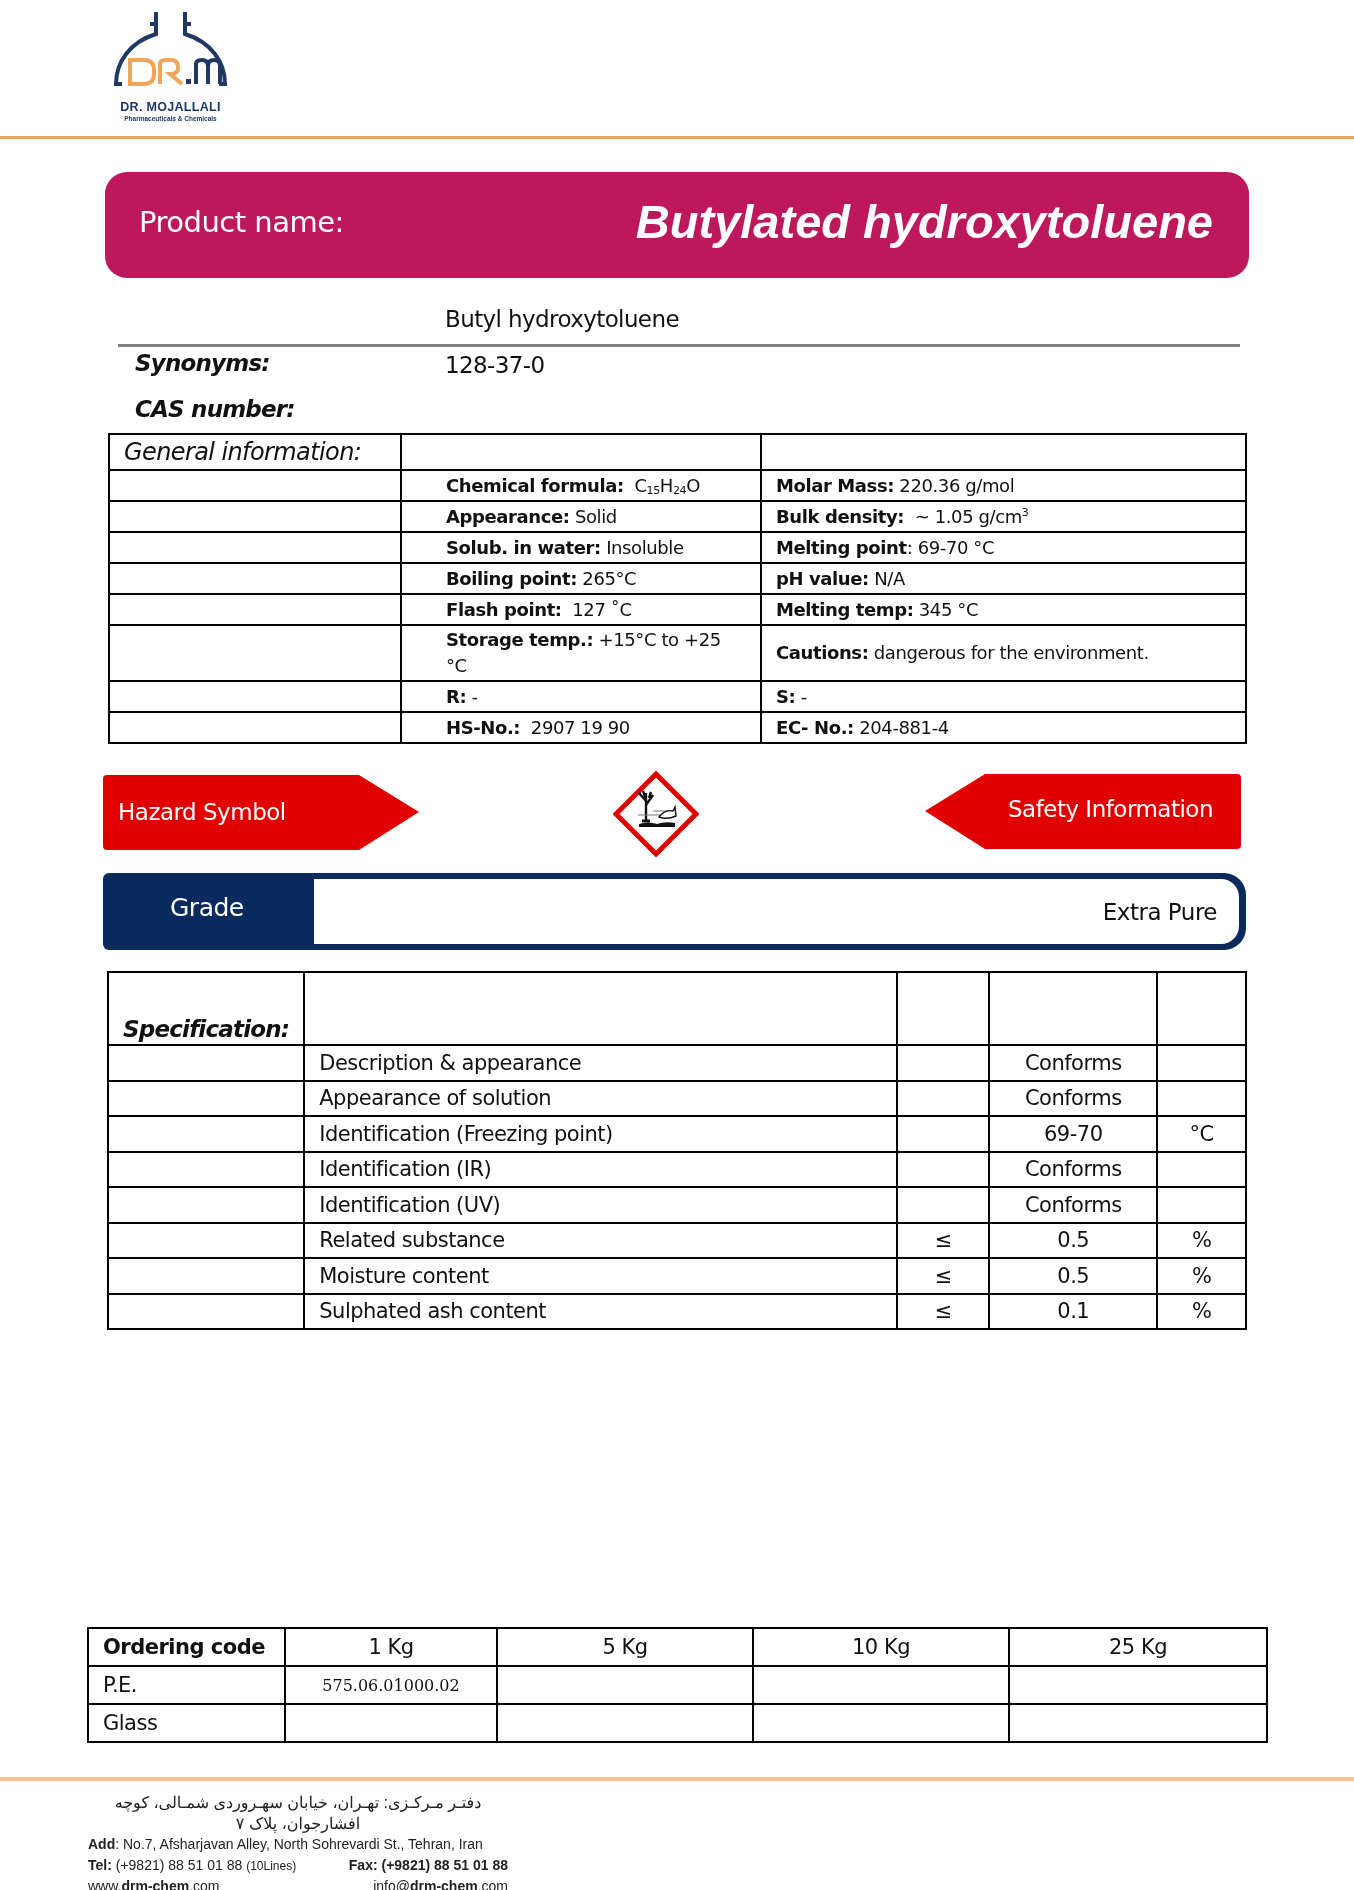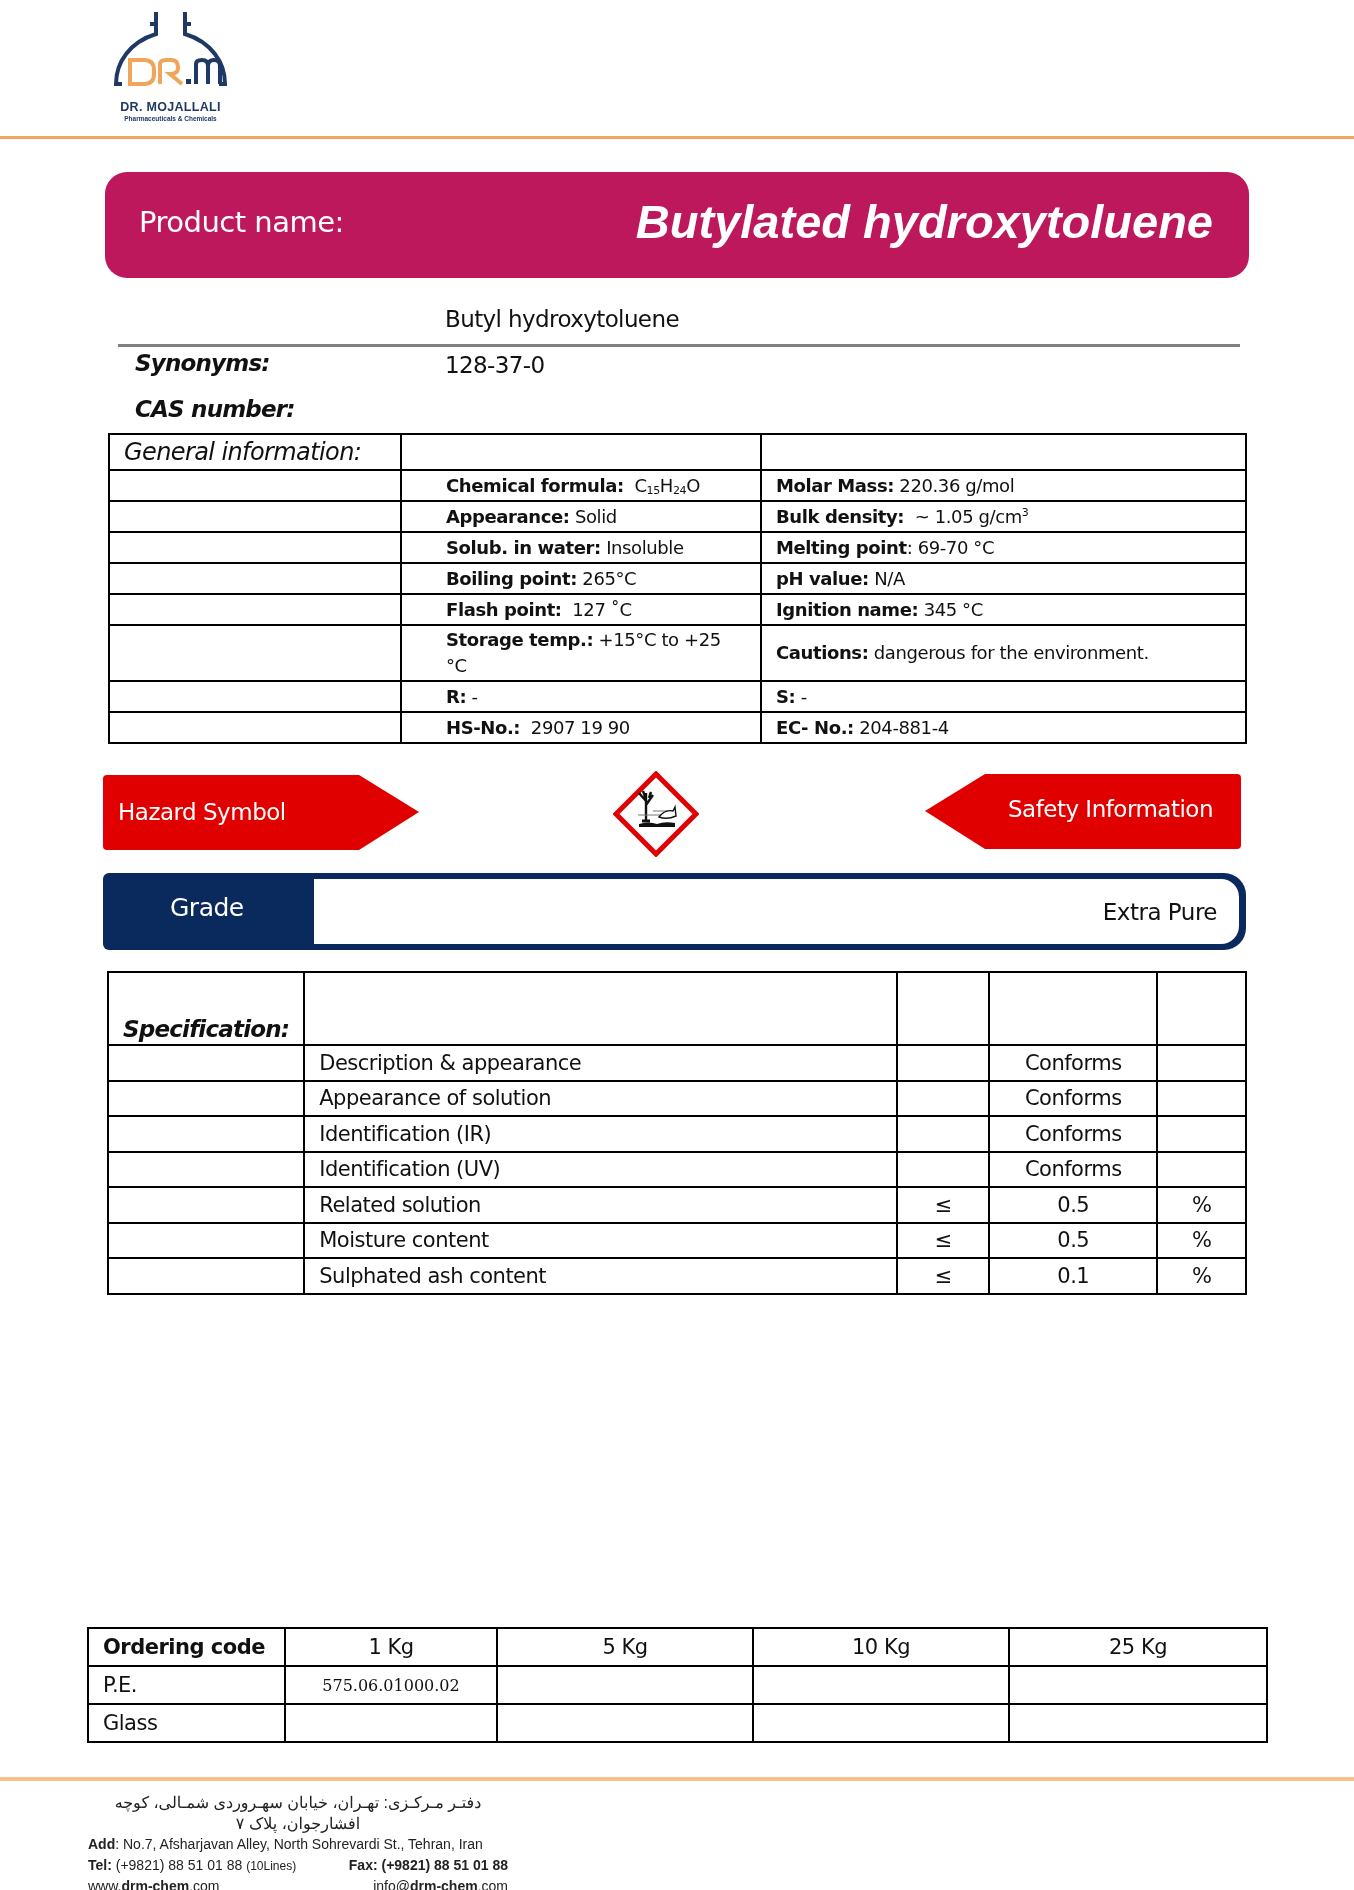--- a/index.html
+++ b/index.html
@@ -139,21 +139,21 @@
     <td><b>Melting point</b><span>: 69-70 °C</span></td>
   </tr>
   <tr>
     <td class="c0"></td>
     <td class="c1"><b>Boiling point:</b> <span>265°C</span></td>
     <td><b>pH value:</b> <span>N/A</span></td>
   </tr>
   <tr>
     <td class="c0"></td>
     <td class="c1"><b>Flash point:</b>&nbsp; <span>127 ˚C</span></td>
-    <td><b>Ignition name:</b> <span>345 °C</span></td>
+    <td><b>Melting temp:</b> <span>345 °C</span></td>
   </tr>
   <tr>
     <td class="c0 tall"></td>
     <td class="c1 tall"><b>Storage temp.:</b> <span>+15°C to +25 °C</span></td>
     <td class="tall"><b>Cautions:</b> <span>dangerous for the environment.</span></td>
   </tr>
   <tr>
     <td class="c0"></td>
     <td class="c1"><b>R:</b> <span>-</span></td>
     <td><b>S:</b> <span>-</span></td>
@@ -220,35 +220,42 @@
   </tr>
   <tr>
     <td class="s0"></td>
     <td class="s1">Appearance of solution</td>
     <td class="s2"></td>
     <td class="s3">Conforms</td>
     <td class="s4"></td>
   </tr>
   <tr>
     <td class="s0"></td>
+    <td class="s1">Identification (Freezing point)</td>
+    <td class="s2"></td>
+    <td class="s3">69-70</td>
+    <td class="s4">°C</td>
+  </tr>
+  <tr>
+    <td class="s0"></td>
     <td class="s1">Identification (IR)</td>
     <td class="s2"></td>
     <td class="s3">Conforms</td>
     <td class="s4"></td>
   </tr>
   <tr>
     <td class="s0"></td>
     <td class="s1">Identification (UV)</td>
     <td class="s2"></td>
     <td class="s3">Conforms</td>
     <td class="s4"></td>
   </tr>
   <tr>
     <td class="s0"></td>
-    <td class="s1">Related solution</td>
+    <td class="s1">Related substance</td>
     <td class="s2">≤</td>
     <td class="s3">0.5</td>
     <td class="s4">%</td>
   </tr>
   <tr>
     <td class="s0"></td>
     <td class="s1">Moisture content</td>
     <td class="s2">≤</td>
     <td class="s3">0.5</td>
     <td class="s4">%</td>

